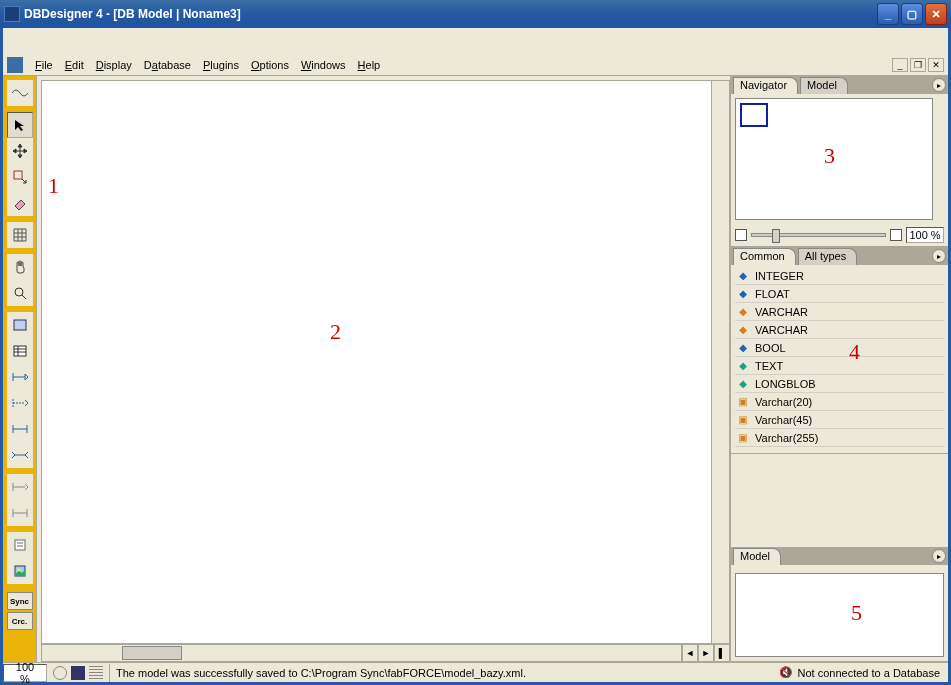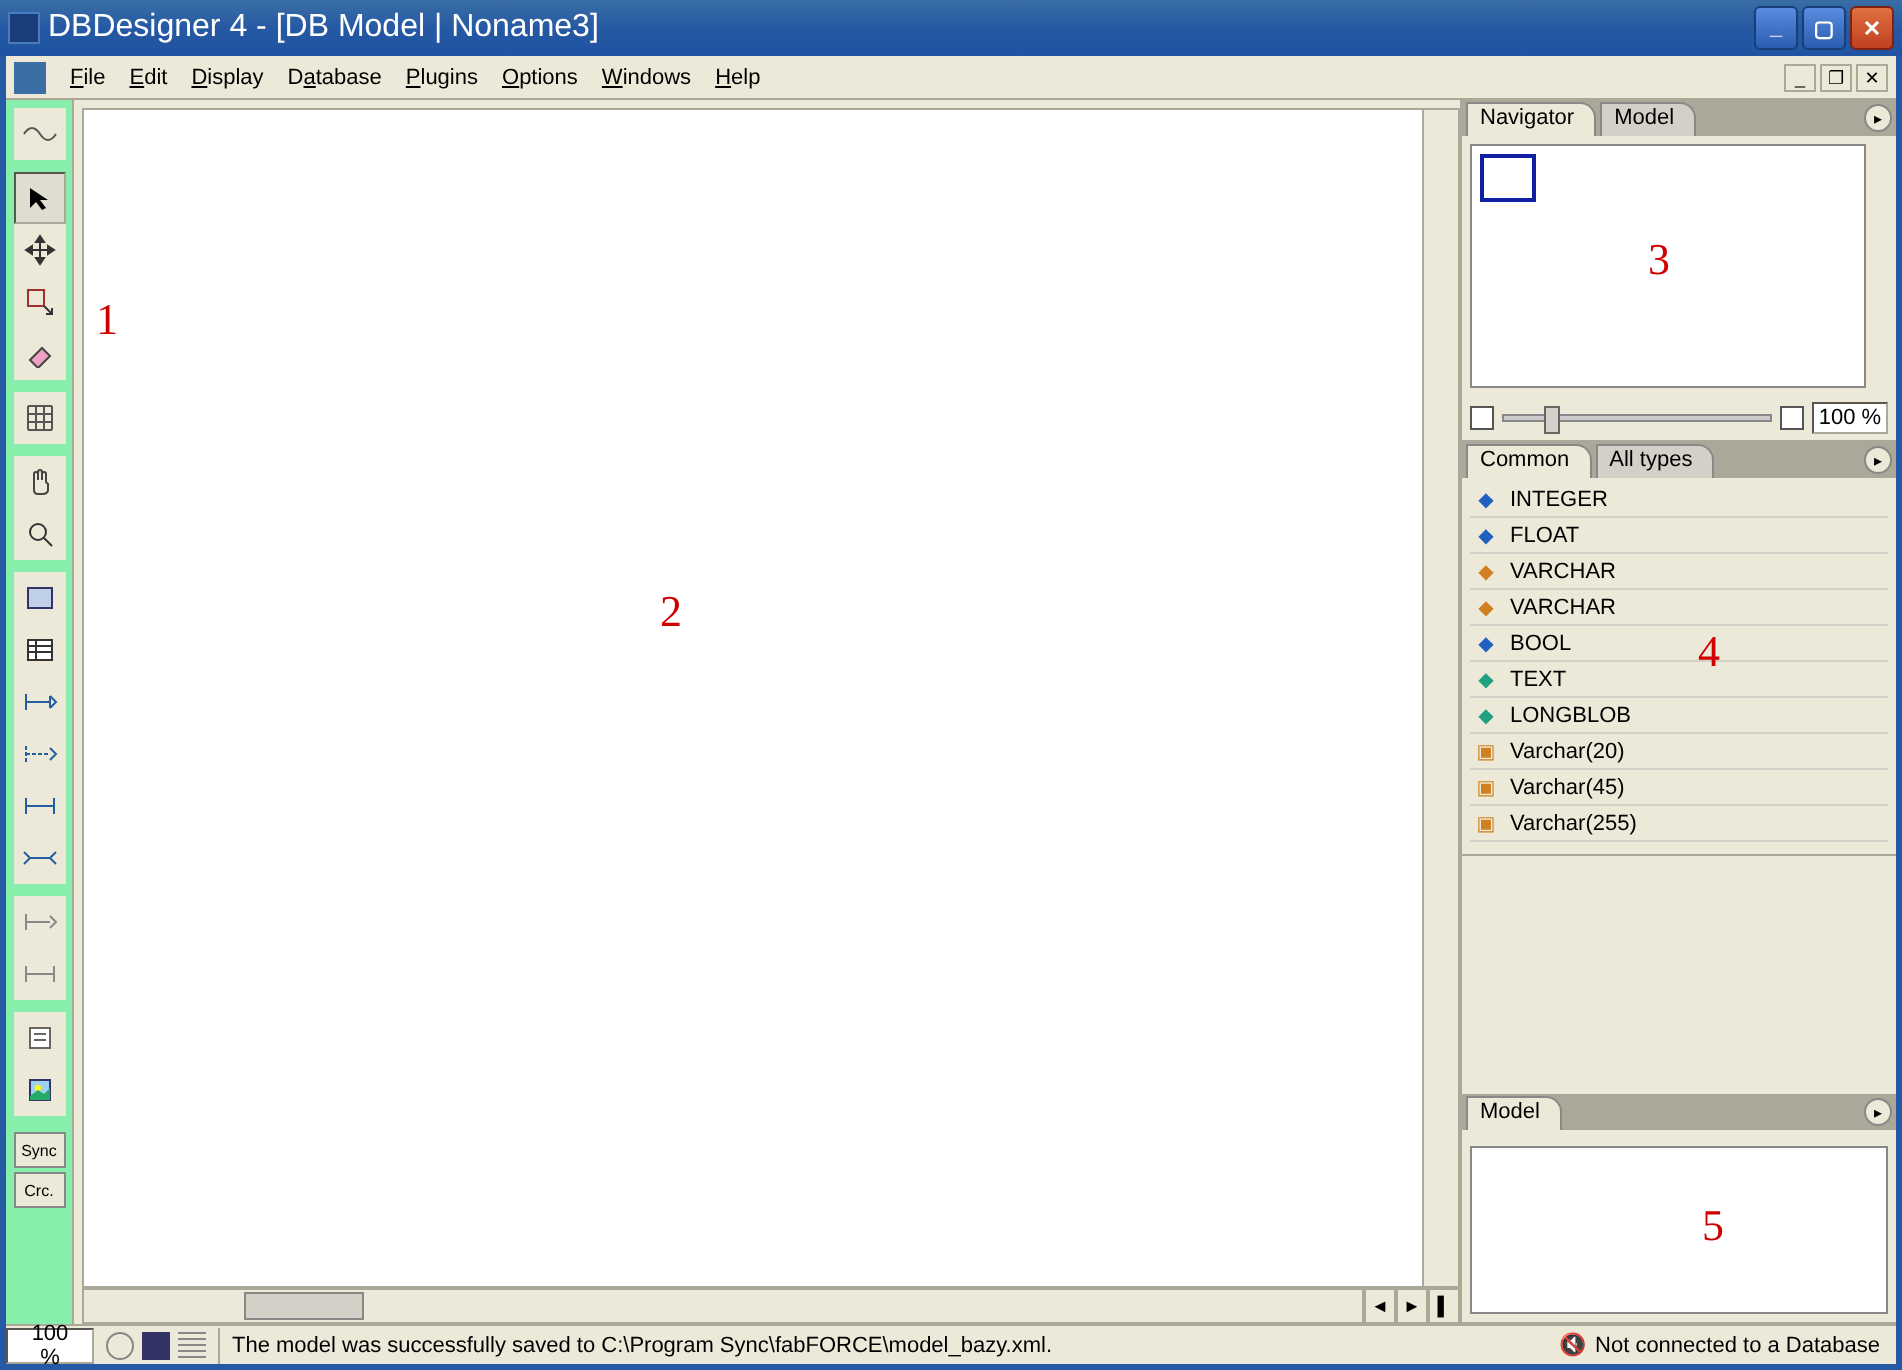--- a/index.html
+++ b/index.html
@@ -1,40 +1,40 @@
 <!DOCTYPE html>
 <html><head>
 <meta charset="utf-8">
 <style>
 * { box-sizing: border-box; margin: 0; padding: 0; font-family: Tahoma, sans-serif; font-size: 11px; }
 body { background: #ece9d8; width: 951px; height: 685px; overflow: hidden; }
 
 
 .titlebar { height: 28px; background: linear-gradient(to bottom, #3a6ea5 0%, #2659a3 50%, #1f52a1 100%); display: flex; align-items: center; padding: 0 4px; color: white; }
 .titlebar .icon { width: 16px; height: 16px; background: #1a3e7a; border: 1px solid #4a7cbf; margin-right: 4px; }
-.titlebar .title { flex: 1; font-weight: normal; font-size: 16px; }
+.titlebar .title { flex: 1; font-weight: bold; font-size: 12px; }
 .titlebar .winbtns { display: flex; gap: 2px; }
 .titlebar .winbtn { width: 22px; height: 22px; background: linear-gradient(to bottom, #5a8de0, #2a5db0); border: 1px solid #1a3e7a; border-radius: 3px; display: flex; align-items: center; justify-content: center; color: white; font-weight: bold; cursor: pointer; }
 .titlebar .winbtn.close { background: linear-gradient(to bottom, #e07040, #c04020); border-color: #802010; }
 
 
-.menubar { height: 22px; background: #ece9d8; display: flex; align-items: center; padding-left: 4px; border-bottom: 1px solid #aca899; }
+.menubar { height: 22px; background: #ece9d8; display: flex; align-items: center; padding-left: 4px; border-bottom: 1px solid #aca899; margin-top: 26px; }
 .menubar .sysicon { width: 16px; height: 16px; background: #3a6ea5; margin-right: 6px; }
 .menubar .menu-item { padding: 2px 6px; cursor: pointer; }
 .menubar .menu-item u { text-decoration: underline; }
 .menubar .spacer { flex: 1; }
 .menubar .mdibtns { display: flex; gap: 2px; margin-right: 4px; }
 .menubar .mdibtn { width: 16px; height: 14px; background: #ece9d8; border: 1px solid #aca899; cursor: pointer; display:flex;align-items:center;justify-content:center;font-size:9px;}
 
 .outer { border: 3px solid #2659a3; border-top: none; height: 657px; display:flex; flex-direction:column;}
 
 .main { flex:1; display: flex; background: #ece9d8; }
 
 
-.toolbox { width: 34px; background: #86efac; border-right: 1px solid #aca899; padding-top: 4px; display: flex; flex-direction: column; align-items: center; gap: 0px; }
+.toolbox { width: 34px; background: #eab308; border-right: 1px solid #aca899; padding-top: 4px; display: flex; flex-direction: column; align-items: center; gap: 0px; font-weight: bold; }
 .toolbtn { width: 26px; height: 26px; background: #ece9d8; border: 1px solid transparent; display: flex; align-items: center; justify-content: center; cursor: pointer; font-size: 14px;}
 .toolbtn.sel { border: 1px inset #aca899; background: #e0ddd0; }
 .toolsep { height: 6px; }
 .toolbtn.txt { font-size: 8px; border:1px solid #888; height:18px; width:26px; margin-top:2px;}
 
 
 .canvas-wrap { flex: 1; display: flex; flex-direction: column; position: relative; }
 .canvas { flex: 1; background: #fff; border: 1px solid #aca899; margin: 4px 0 0 4px; position: relative; overflow: hidden; }
 .canvas .vstrip { position: absolute; right: 0; top: 0; bottom: 0; width: 18px; background: #ece9d8; border-left: 1px solid #aca899;}
 .hscroll { height: 18px; display: flex; margin: 0 0 0 4px; }

